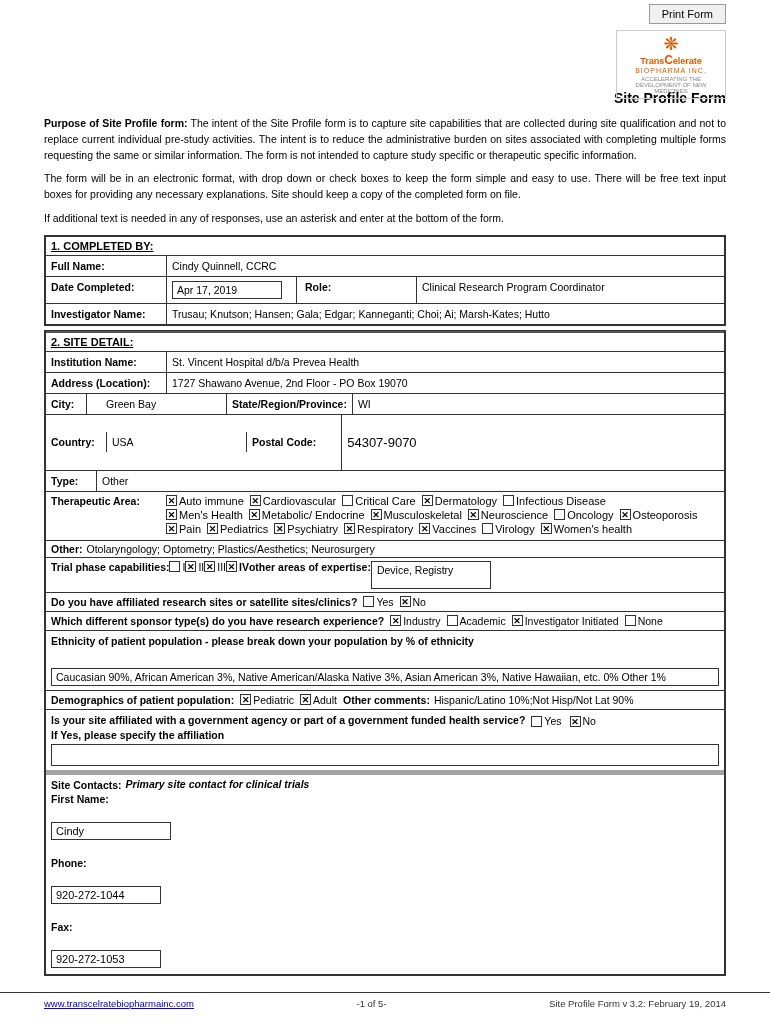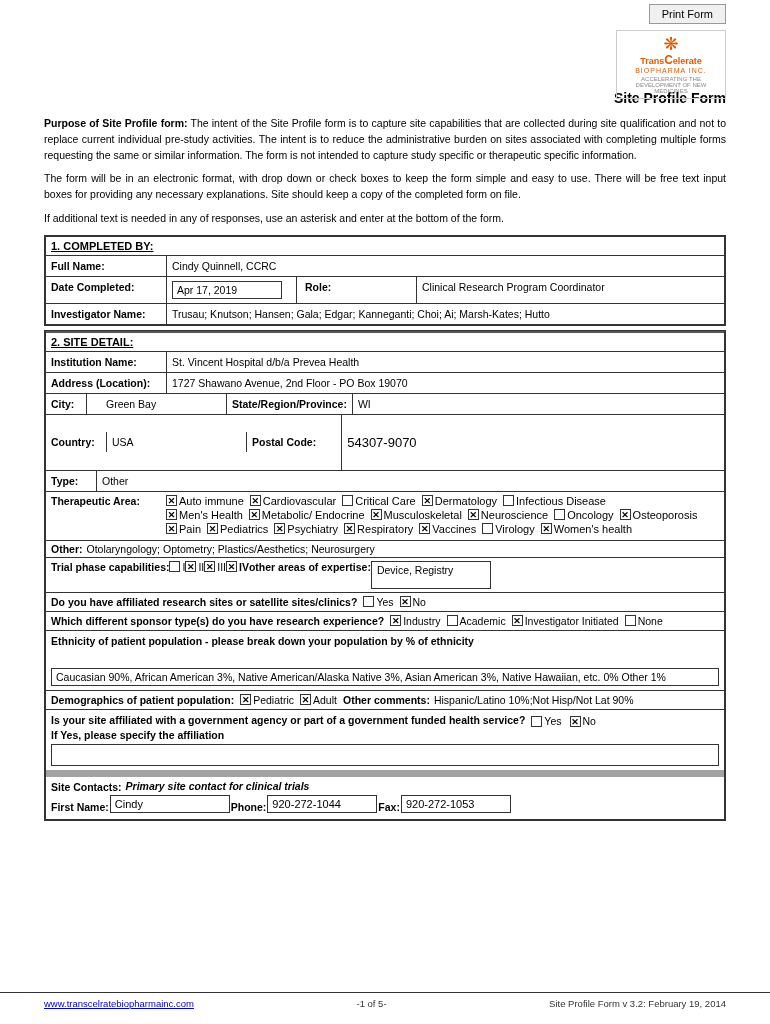--- a/index.html
+++ b/index.html
@@ -192,37 +192,37 @@
       border-bottom: 1px solid #333;
       gap: 6px;
       flex-wrap: wrap;
       font-size: 10.5px;
     }
     .demo-label { font-weight: bold; white-space: nowrap; }
     .demo-item { display: flex; align-items: center; gap: 2px; }
     .other-comments { display: flex; align-items: center; gap: 4px; }
     .govt-row {
       padding: 4px 5px;
-      border-bottom: 7px solid #a3a3a3;
+      border-bottom: 5px solid #a3a3a3;
       font-size: 10.5px;
     }
     .govt-question { font-weight: bold; margin-bottom: 3px; }
     .govt-yn { display: flex; align-items: center; gap: 8px; }
     .govt-affil-input {
       border: 1px solid #333;
       min-height: 20px;
       padding: 2px 4px;
       font-size: 10.5px;
       margin-top: 3px;
     }
     .site-contacts-section {
       padding: 3px 5px;
     }
     .site-contact-header { font-weight: bold; font-style: italic; font-size: 10.5px; margin-bottom: 3px; }
-    .contact-row { display: flex; align-items: flex-end; gap: 1px; margin-bottom: 3px; flex-wrap: wrap; }
+    .contact-row { display: flex; align-items: flex-start; gap: 17px; margin-bottom: 3px; flex-wrap: wrap; flex-direction: column; }
     .contact-label { font-weight: bold; font-size: 10.5px; white-space: nowrap; }
     .contact-value-box {
       border: 1px solid #333;
       padding: 2px 4px;
       font-size: 11px;
       min-height: 18px;
     }
     .footer {
       position: absolute;
       bottom: 15px;

